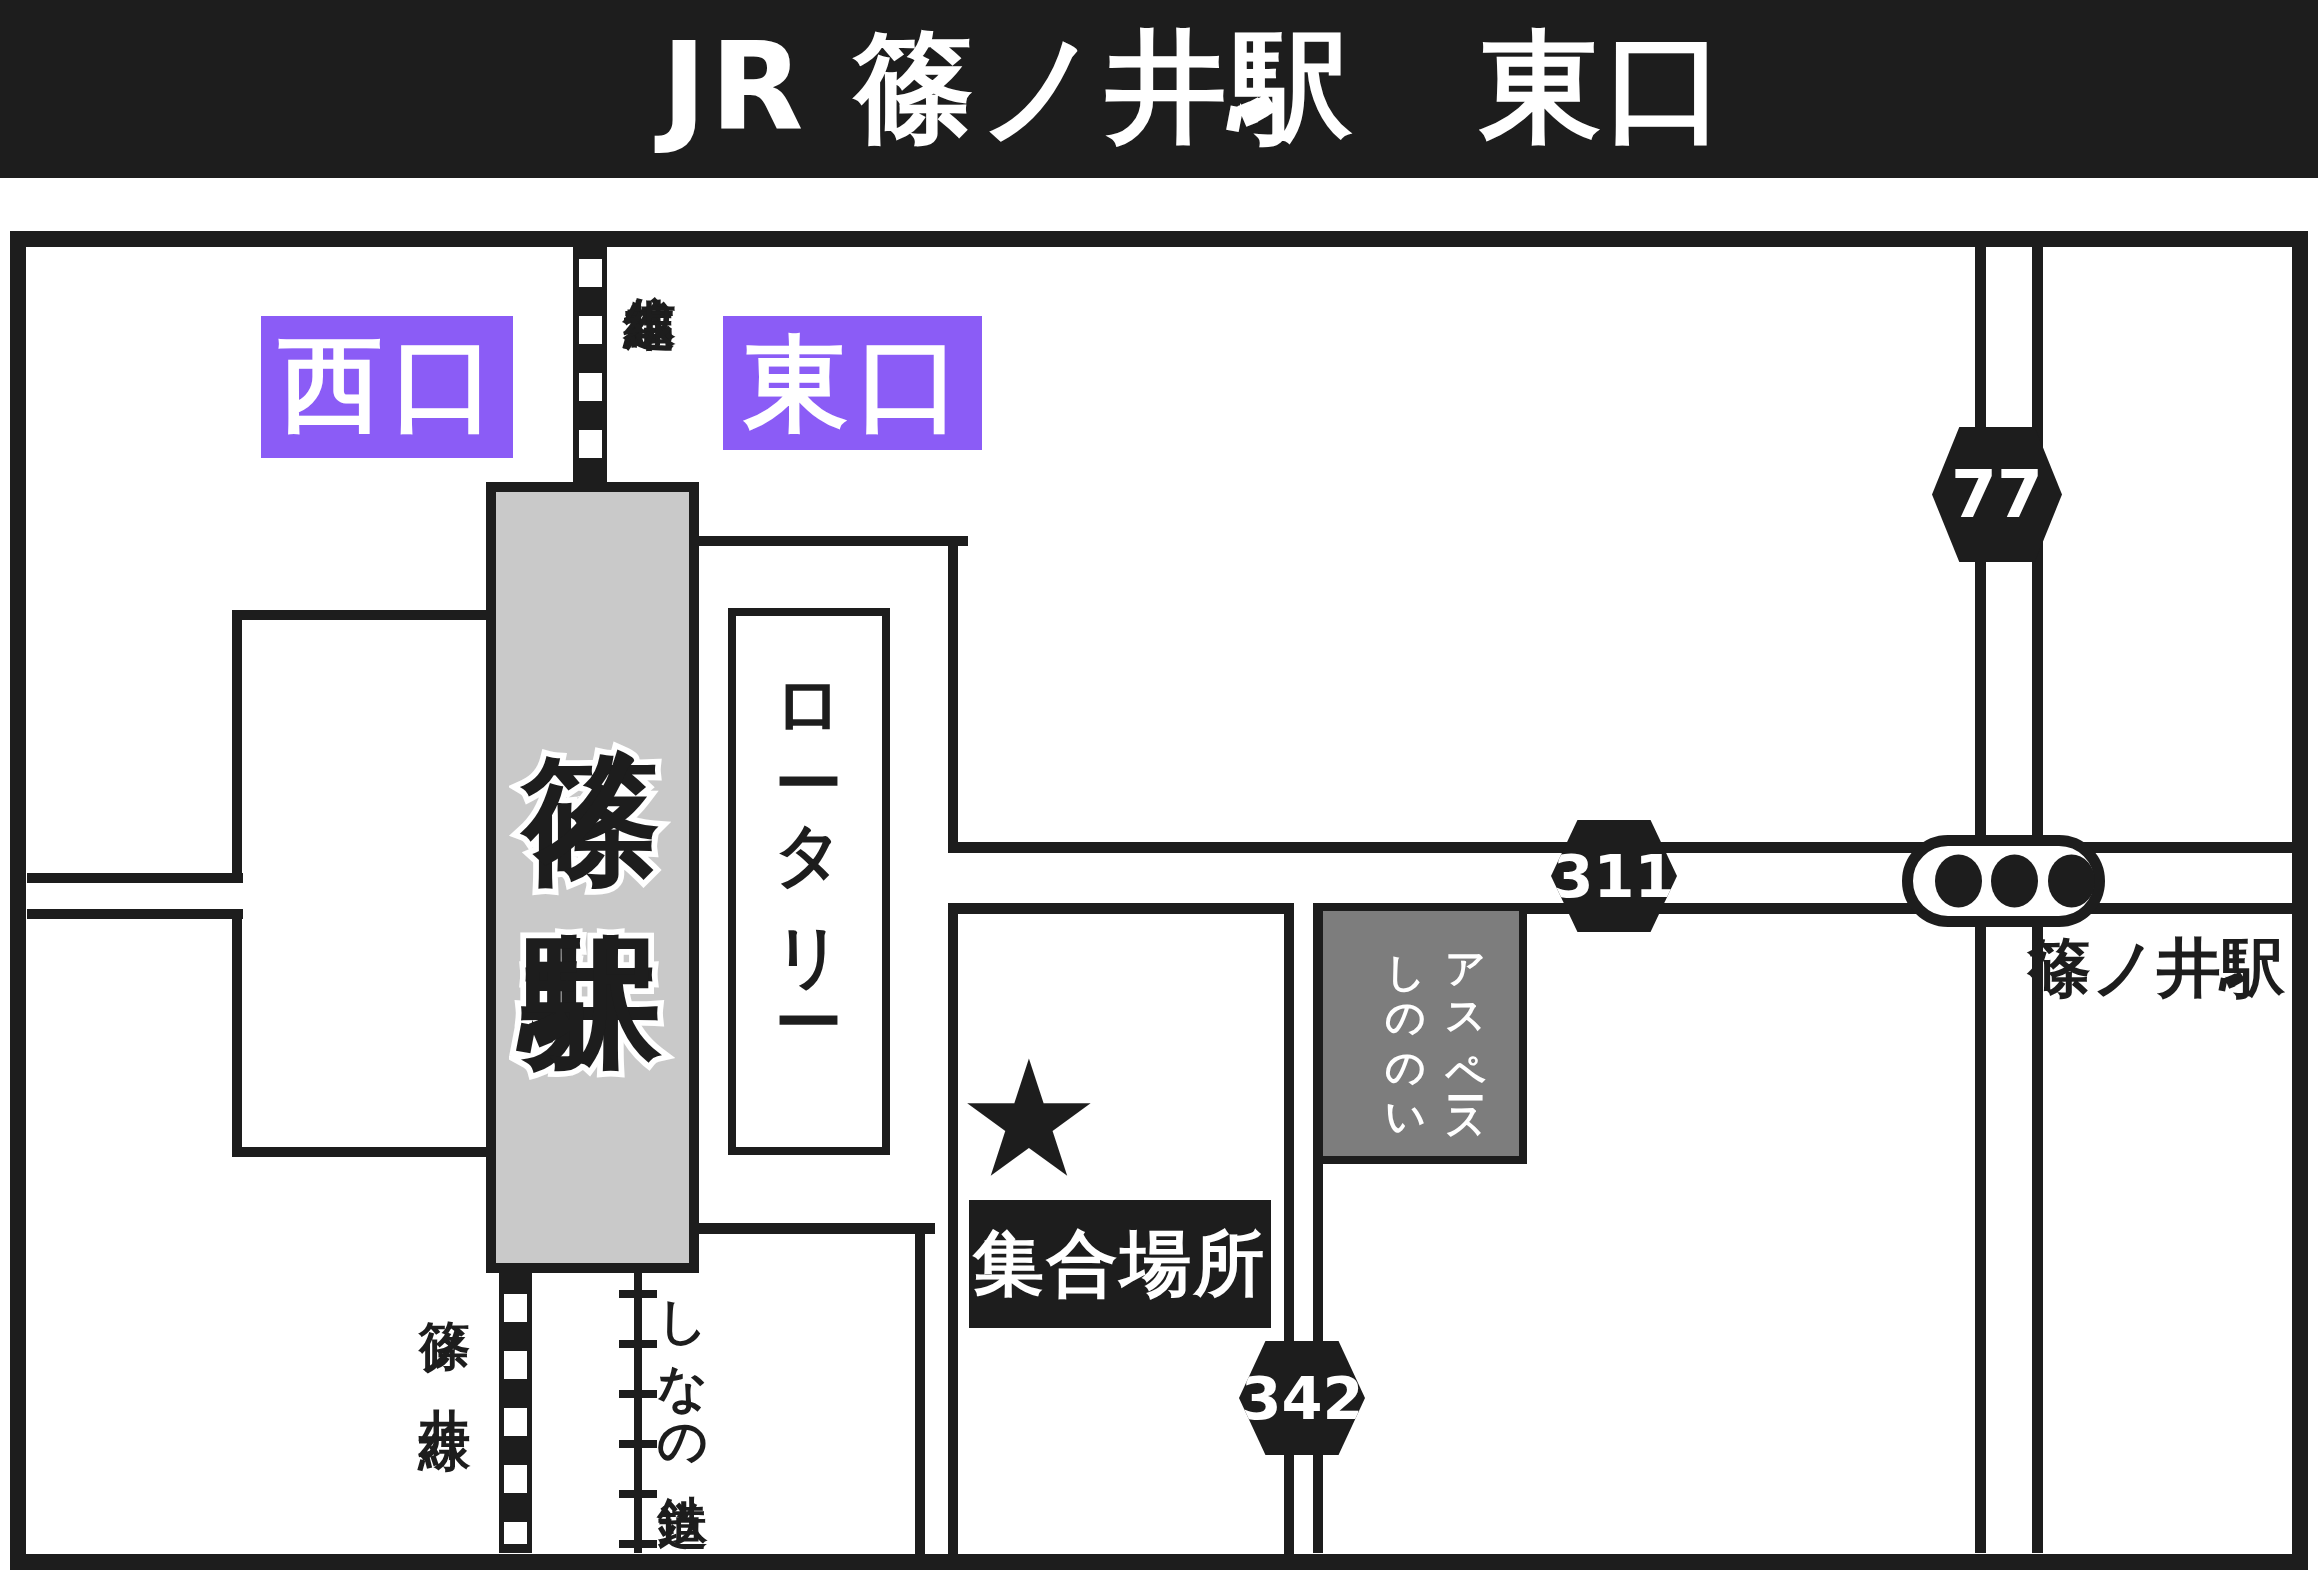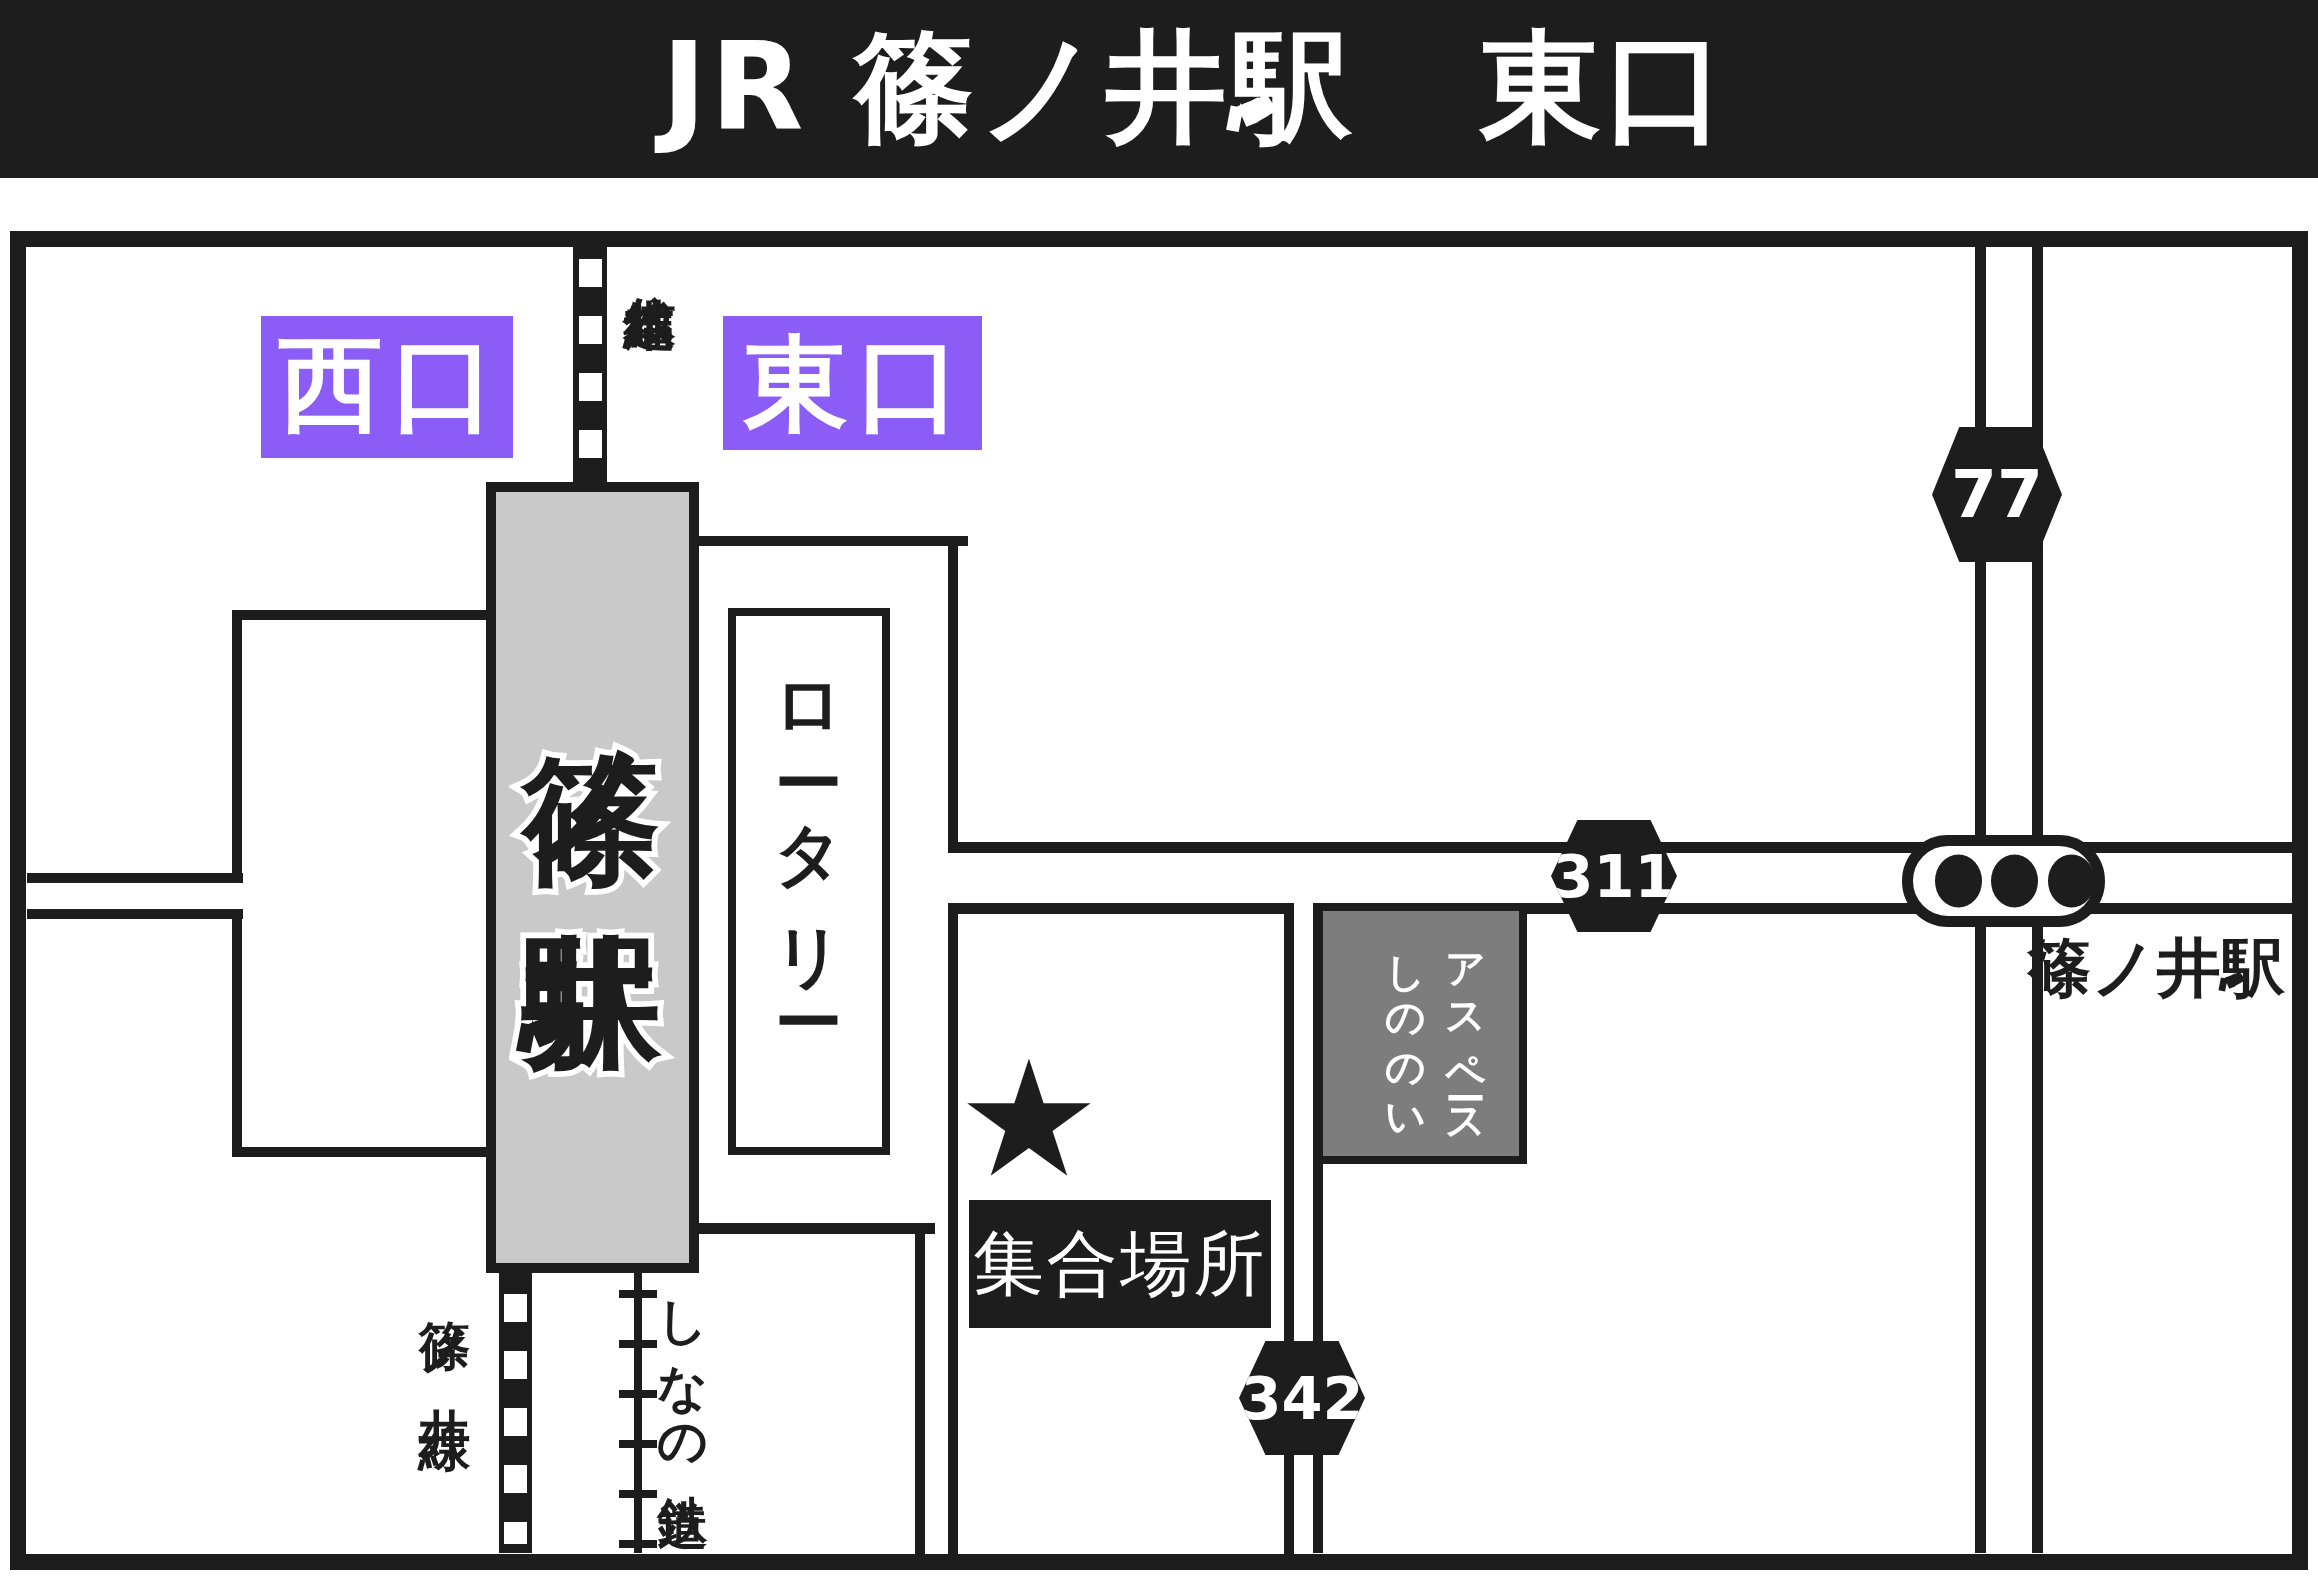--- a/index.html
+++ b/index.html
@@ -37,21 +37,21 @@
     font-size:140px;letter-spacing:8.8px;}
   .station-stroke{-webkit-text-stroke:11.4px #ffffff;color:#fff;}
   .station-fill{color:#1d1d1d;}
   
   #rotary{left:728px;top:608px;width:162px;height:547px;background:#fff;
     border:8.8px solid #1d1d1d;box-sizing:border-box;}
   #rotary .vtext{left:50%;transform:translateX(-50%);top:25px;font-size:68px;letter-spacing:28px;}
   
   #meeting-label{left:969px;top:1200px;width:302px;height:128px;background:#1d1d1d;
     display:flex;align-items:center;justify-content:center;}
-  #meeting-label span{color:#fff;font-size:71px;font-weight:400;letter-spacing:2.5px;}
+  #meeting-label span{color:#fff;font-size:71px;font-weight:700;letter-spacing:2.5px;}
   #star{left:947px;top:1038px;width:164px;height:164px;line-height:164px;
     text-align:center;font-size:161px;color:#1d1d1d;}
   
   #aspace{left:1315px;top:903px;width:212px;height:261px;background:#7d7d7d;
     border:8.8px solid #1d1d1d;box-sizing:border-box;}
   #aspace .vtext{right:23px;top:16.4px;color:#fff;font-size:40px;letter-spacing:5px;line-height:1.5;}
   
   .badge{position:absolute;background:#1d1d1d;color:#fff;font-weight:700;
     display:flex;align-items:center;justify-content:center;
     clip-path:polygon(0% 50%,21% 0%,79% 0%,100% 50%,79% 100%,21% 100%);}

